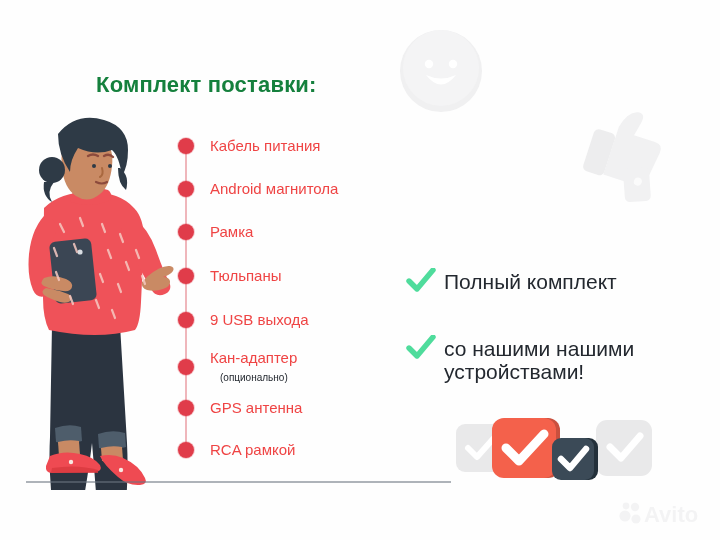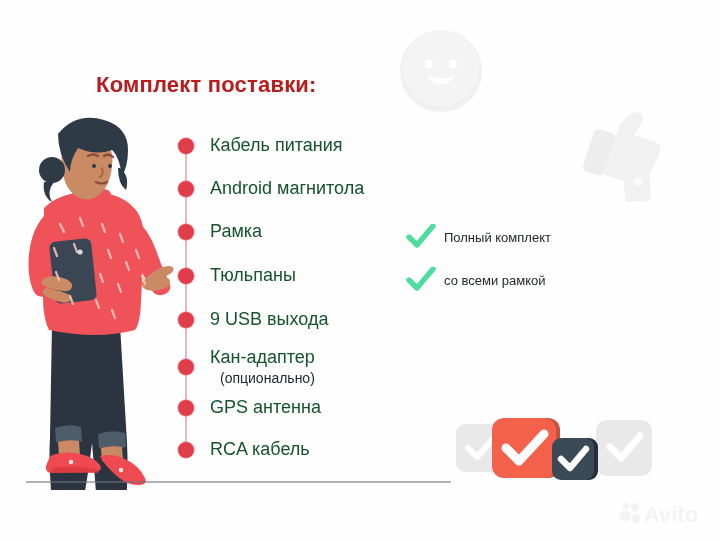--- a/index.html
+++ b/index.html
@@ -12,50 +12,50 @@
   #stage{position:relative;width:720px;height:540px;background:#fefefe;overflow:hidden;}
 
   
   .deco{position:absolute;pointer-events:none;}
   #smiley{left:398px;top:28px;width:86px;height:86px;}
   #thumb{left:576px;top:96px;width:110px;height:110px;}
 
   
   #title{
     position:absolute;left:96px;top:72px;
-    font-size:22px;font-weight:bold;color:#b91c1c;
+    font-size:22px;font-weight:bold;color:#15803d;
     letter-spacing:.2px;white-space:nowrap;
   }
 
   
   #timeline{position:absolute;left:176px;top:138px;width:250px;height:320px;}
   #timeline-rail{
     position:absolute;left:9px;top:8px;width:2px;height:305px;
     background:#efb6bb;border-radius:1px;
   }
   .ti{position:absolute;left:0;width:250px;}
   .ti-dot{
     position:absolute;left:2px;width:16px;height:16px;border-radius:50%;
     background:#e03c4a;box-shadow:0 0 0 1px rgba(224,60,74,.25);
   }
   .ti-text{
     position:absolute;left:34px;
-    color:#14532d;font-size:18px;line-height:21px;white-space:nowrap;
+    color:#ef4444;font-size:15px;line-height:21px;white-space:nowrap;
   }
   .ti-sub{
     position:absolute;left:44px;
-    color:#23282f;font-size:14px;line-height:16px;white-space:nowrap;
+    color:#23282f;font-size:10px;line-height:16px;white-space:nowrap;
   }
 
   
   #benefits{position:absolute;left:406px;top:226px;width:300px;}
   .bf{position:relative;margin-bottom:14px;}
   .bf-check{position:absolute;left:0;top:-2px;width:30px;height:26px;}
   .bf-text{
-    margin-left:38px;color:#23282f;font-size:13px;line-height:23px;font-weight:500;
+    margin-left:38px;color:#23282f;font-size:21px;line-height:23px;font-weight:500;margin-top:44px;
   }
 
   
   #ground{
     position:absolute;left:26px;top:481px;width:425px;height:1.6px;
     background:#6b7580;opacity:.55;
   }
 
   
   #checkcluster{position:absolute;left:456px;top:414px;width:200px;height:72px;}
@@ -202,21 +202,21 @@
       <span class="ti-sub" style="top:17px">(опционально)</span>
     </div>
 
     <div class="ti" style="top:262px">
       <span class="ti-dot" style="top:0px"></span>
       <span class="ti-text" style="top:-3px">GPS антенна</span>
     </div>
 
     <div class="ti" style="top:304px">
       <span class="ti-dot" style="top:0px"></span>
-      <span class="ti-text" style="top:-3px">RCA кабель</span>
+      <span class="ti-text" style="top:-3px">RCA рамкой</span>
     </div>
   </div>
 
   <div id="benefits">
 
     <div class="bf">
       <span class="bf-check">
         <svg viewBox="0 0 30 26" width="30" height="26">
           <path d="M3 13 L11 21 L27 2" stroke="#4fdc9c" stroke-width="5.4" fill="none" stroke-linecap="round" stroke-linejoin="round"></path>
         </svg>
@@ -226,21 +226,22 @@
       </div>
     </div>
 
     <div class="bf" style="margin-top:20px">
       <span class="bf-check">
         <svg viewBox="0 0 30 26" width="30" height="26">
           <path d="M3 13 L11 21 L27 2" stroke="#4fdc9c" stroke-width="5.4" fill="none" stroke-linecap="round" stroke-linejoin="round"></path>
         </svg>
       </span>
       <div class="bf-text">
-        <div>со всеми рамкой</div>
+        <div>со нашими нашими</div>
+        <div>устройствами!</div>
       </div>
     </div>
   </div>
 
   <div id="checkcluster">
     <svg viewBox="0 0 200 72" width="200" height="72">
 
       <g>
         <rect x="0" y="10" width="48" height="48" rx="9" fill="#e9e9ea"></rect>
         <path d="M12 34 L21 43 L37 25" stroke="#ffffff" stroke-width="6" fill="none" stroke-linecap="round" stroke-linejoin="round"></path>

